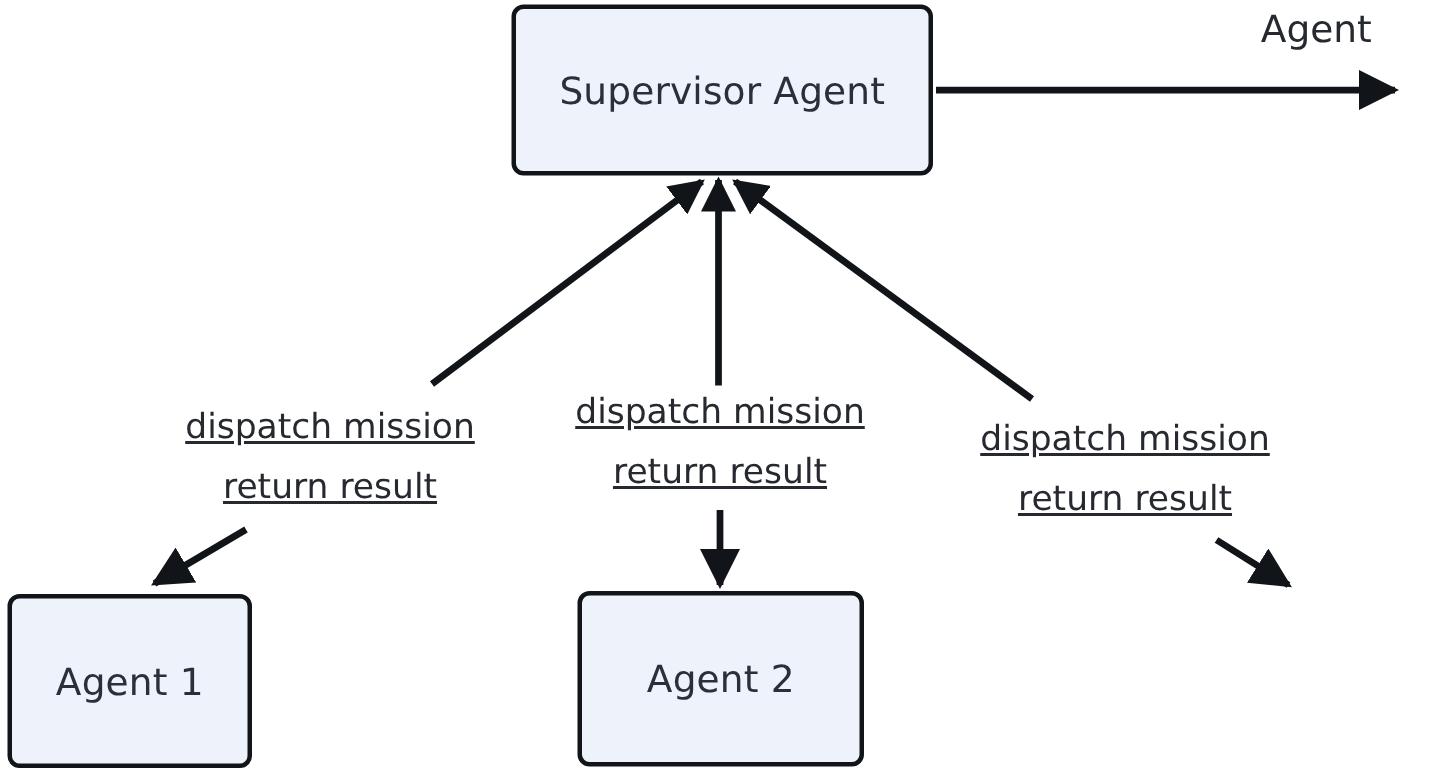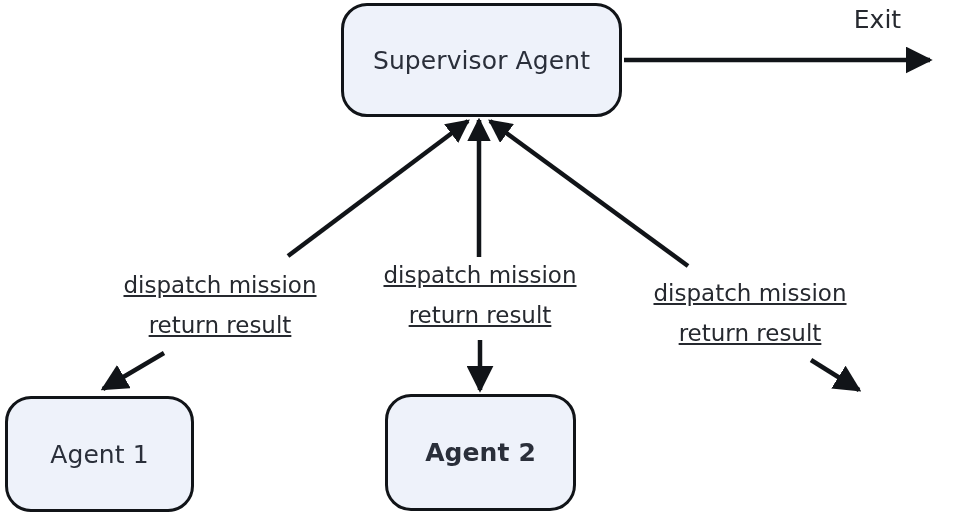--- a/index.html
+++ b/index.html
@@ -26,50 +26,49 @@
     top: 0;
     width: 960px;
     height: 519px;
     display: block;
   }
   .node-box {
     position: absolute;
     box-sizing: border-box;
     background: #eef2fa;
     border: 3px solid #111418;
-    border-radius: 26px;
+    border-radius: 8px;
     display: flex;
     align-items: center;
     justify-content: center;
     color: #2a2f3a;
     font-family: "DejaVu Sans", sans-serif;
     font-size: 25px;
     font-weight: 400;
     letter-spacing: 0.1px;
     line-height: 1;
     user-select: none;
   }
   #node-supervisor {
     left: 341px;
     top: 3px;
     width: 281px;
     height: 114px;
   }
   #node-agent-1 {
     left: 5px;
     top: 396px;
-    width: 189px;
+    width: 163px;
     height: 116px;
   }
   #node-agent-2 {
     left: 385px;
     top: 394px;
     width: 191px;
     height: 117px;
-    font-weight: bold;
   }
   #node-agent-3 {
     left: 767px;
     top: 395px;
     width: 189px;
     height: 117px;
   }
   .edge-label {
     position: absolute;
     color: #26292f;
@@ -154,16 +153,16 @@
     <span class="lbl-line">dispatch mission</span>
     <span class="lbl-line">return result</span>
   </div>
 
   <div class="edge-label" id="edge-label-3">
     <span class="lbl-line">dispatch mission</span>
     <span class="lbl-line">return result</span>
   </div>
 
   <div id="exit-label">
-    <span>Exit</span>
+    <span>Agent</span>
   </div>
 
 </div>
 
 </body></html>

